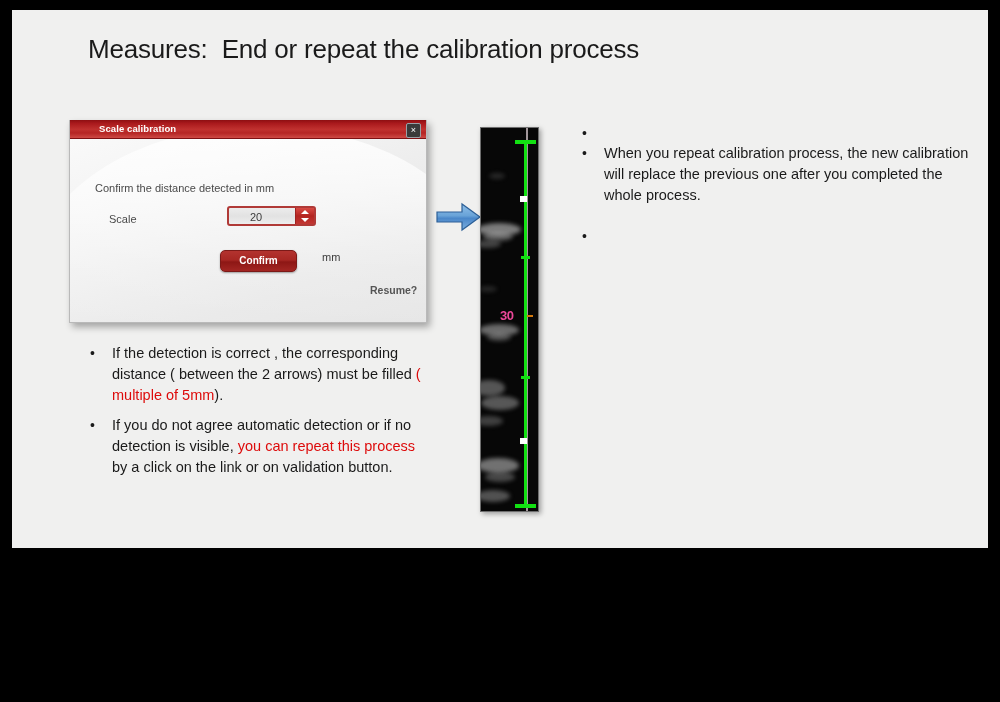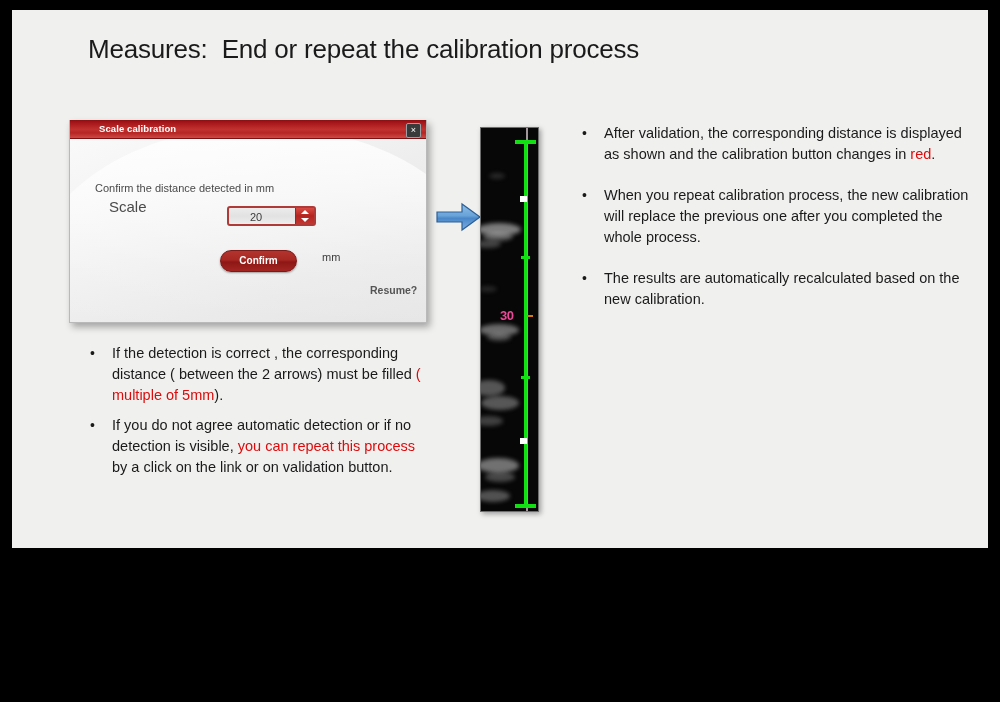--- a/index.html
+++ b/index.html
@@ -104,22 +104,22 @@
   #instruction {
     position: absolute;
     left: 25px;
     top: 44px;
     font-size: 11px;
     color: #4a4a4a;
   }
   #scale-label {
     position: absolute;
     left: 39px;
-    top: 60px;
-    font-size: 15px;
+    top: 75px;
+    font-size: 11px;
     color: #4a4a4a;
   }
   #spinner {
     position: absolute;
     left: 157px;
     top: 68px;
     width: 89px;
     height: 20px;
     border: 2px solid #b03a37;
     border-radius: 3px;
@@ -159,21 +159,21 @@
     font-size: 11px;
     color: #3c3c3c;
     margin-top: 40px;
   }
   #confirm-button {
     position: absolute;
     left: 150px;
     top: 112px;
     width: 75px;
     height: 20px;
-    border-radius: 11px;
+    border-radius: 5px;
     border: 1px solid #7c1a18;
     background: linear-gradient(180deg, #b3332f 0%, #a72723 45%, #8d1715 55%, #a32522 100%);
     box-shadow: 0 1px 2px rgba(0,0,0,0.35);
     color: #ffffff;
     font-size: 10px;
     font-weight: bold;
     text-align: center;
     line-height: 20px;
     cursor: pointer;
   }
@@ -367,23 +367,23 @@
     <div class="white-tick" style="top:68px;"></div>
     <div class="green-tick" style="top:128px;"></div>
     <div class="green-tick" style="top:248px;"></div>
     <div class="white-tick" style="top:310px;"></div>
 
     <div id="depth-label">30</div>
     <div id="depth-dash"></div>
   </div>
 
   <div id="bullets-right" class="bullets">
-      <div class="bullet-row"><span class="bullet-dot">•</span><span class="bullet-text"><span>After validation, the corresponding distance is displayed as shown and the calibration button changes in </span><span class="red">red</span><span>.</span></span></div>
+      <div class="bullet-row"><span class="bullet-dot">•</span></div>
       <div class="bullet-row"><span class="bullet-dot">•</span><span class="bullet-text"><span>When you repeat calibration process, the new calibration will replace the previous one after you completed the whole process.</span></span></div>
-      <div class="bullet-row"><span class="bullet-dot">•</span><span class="bullet-text"><span>The results are automatically recalculated based on the new calibration.</span></span></div>
+      <div class="bullet-row"><span class="bullet-dot">•</span></div>
     </div>
 
   <div id="bullets-left" class="bullets">
       <div class="bullet-row"><span class="bullet-dot">•</span><span class="bullet-text"><span>If the detection is correct , the corresponding distance ( between the 2 arrows) must be filled </span><span class="red">( multiple of 5mm</span><span>).</span></span></div>
       <div class="bullet-row"><span class="bullet-dot">•</span><span class="bullet-text"><span>If you do not agree automatic detection or if no detection is visible, </span><span class="red">you can repeat this process</span><span> by a click on the link or on validation button.</span></span></div>
     </div>
 
 </div>
 
 </body></html>

